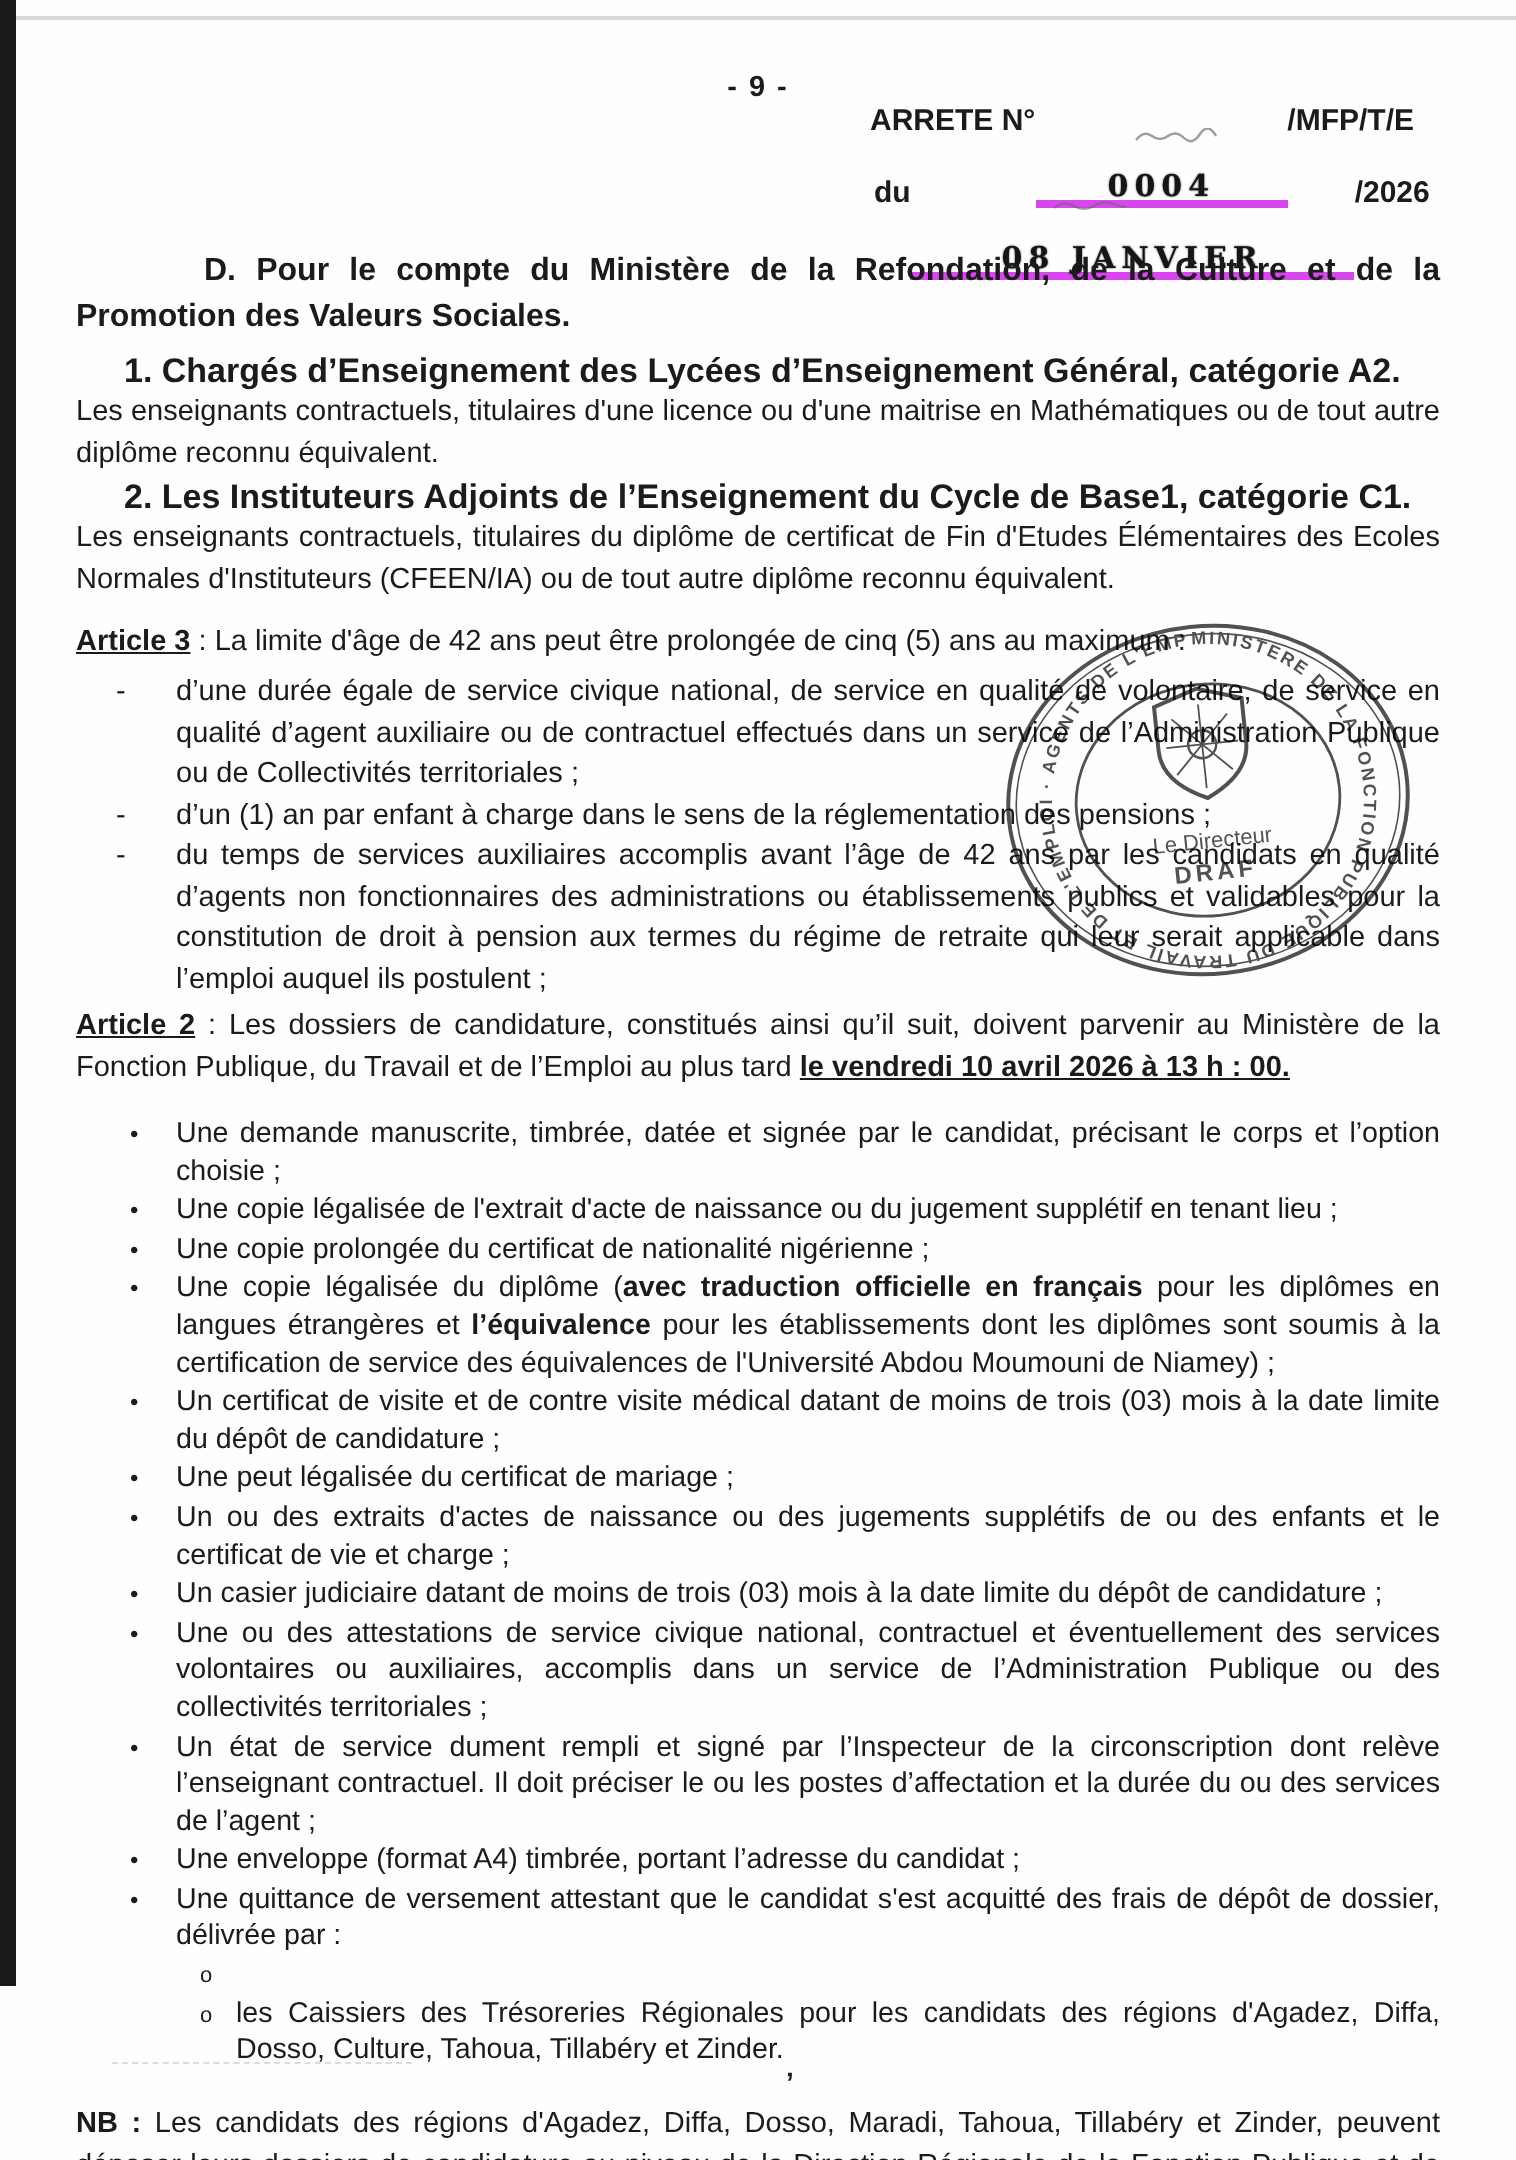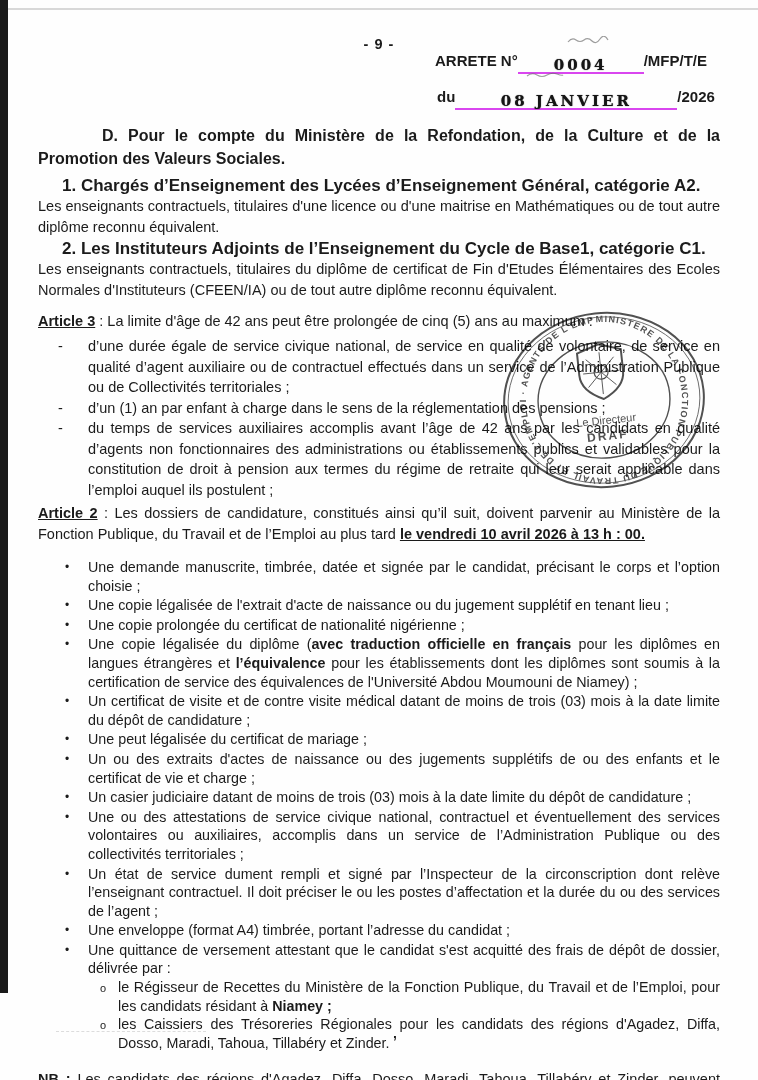--- a/index.html
+++ b/index.html
@@ -6,21 +6,21 @@
   .page{
     position:relative;width:758px;height:1080px;background:#fefefe;overflow:hidden;
     font-family:"Liberation Sans","DejaVu Sans",sans-serif;color:#1b1b1b;
   }
   .scan-bar{position:absolute;left:0;top:0;width:8px;height:993px;background:#1a1a1a;}
   .scan-topline{position:absolute;left:8px;top:8px;right:0;height:2px;background:#d8d8d8;}
   .page-number{position:absolute;top:36px;left:0;width:100%;text-align:center;font-weight:bold;font-size:14.5px;letter-spacing:1px;}
   .hdr-row{position:absolute;display:flex;align-items:flex-start;font-weight:bold;font-size:15px;white-space:nowrap;}
   .hdr-arrete{left:435px;top:52px;}
   .hdr-du{left:437px;top:88px;}
-  .blank{display:inline-flex;align-items:flex-end;justify-content:center;border-bottom:2px solid #d946ef;height:20px;position:relative;}
+  .blank{display:inline-flex;align-items:flex-end;justify-content:center;border-bottom:4px solid #d946ef;height:20px;position:relative;margin-top:28px;}
   .blank-num{width:126px;}
   .blank-date{width:222px;}
   .stamp-ink{
     font-family:"DejaVu Serif","Liberation Serif",serif;font-weight:900;font-size:15px;
     letter-spacing:3px;color:#151515;transform:translateY(2px);
     text-shadow:0 0 1px #333;
   }
   .scribble{position:absolute;opacity:.65;}
   .scr-1{left:48px;top:-16px;}
   .scr-2{left:70px;top:-17px;}
@@ -146,25 +146,24 @@
         <div class="bitem">
           <div class="mk">•</div>
           <div class="tx"><span>Une enveloppe (format A4) timbrée, portant l’adresse du candidat ;</span></div>
         </div>
         <div class="bitem">
           <div class="mk">•</div>
           <div class="tx"><span>Une quittance de versement attestant que le candidat s'est acquitté des frais de dépôt de dossier, délivrée par :</span></div>
         </div>
         <div class="sitem">
           <div class="mk">o</div>
-          <div class="tx"><span>le Régisseur de Recettes du Ministère de la Fonction Publique, du Travail et de l’Emploi, pour les candidats résidant à </span><span class="b">Niamey ;</span></div>
         </div>
         <div class="sitem">
           <div class="mk">o</div>
-          <div class="tx"><span>les Caissiers des Trésoreries Régionales pour les candidats des régions d'Agadez, Diffa, Dosso, Maradi, Tahoua, Tillabéry et Zinder.</span></div>
+          <div class="tx"><span>les Caissiers des Trésoreries Régionales pour les candidats des régions d'Agadez, Diffa, Dosso, Culture, Tahoua, Tillabéry et Zinder.</span></div>
         </div>
       </div>
       <div class="nb"><span class="b">NB :</span><span>   Les candidats des régions d'Agadez, Diffa, Dosso, Maradi, Tahoua, Tillabéry et Zinder, peuvent déposer leurs dossiers de candidature au niveau de la Direction Régionale de la Fonction Publique et de la Réforme Administrative de leur localité.</span></div>
     </div>
 
   <svg class="stamp" viewBox="0 0 212 188">
     <defs>
       <path id="ringPath" d="M 106 16 a 78 78 0 1 1 -0.1 0"></path>
     </defs>
     <ellipse cx="106" cy="94" rx="100" ry="87" fill="none" stroke="#2a2a2a" stroke-width="2"></ellipse>

